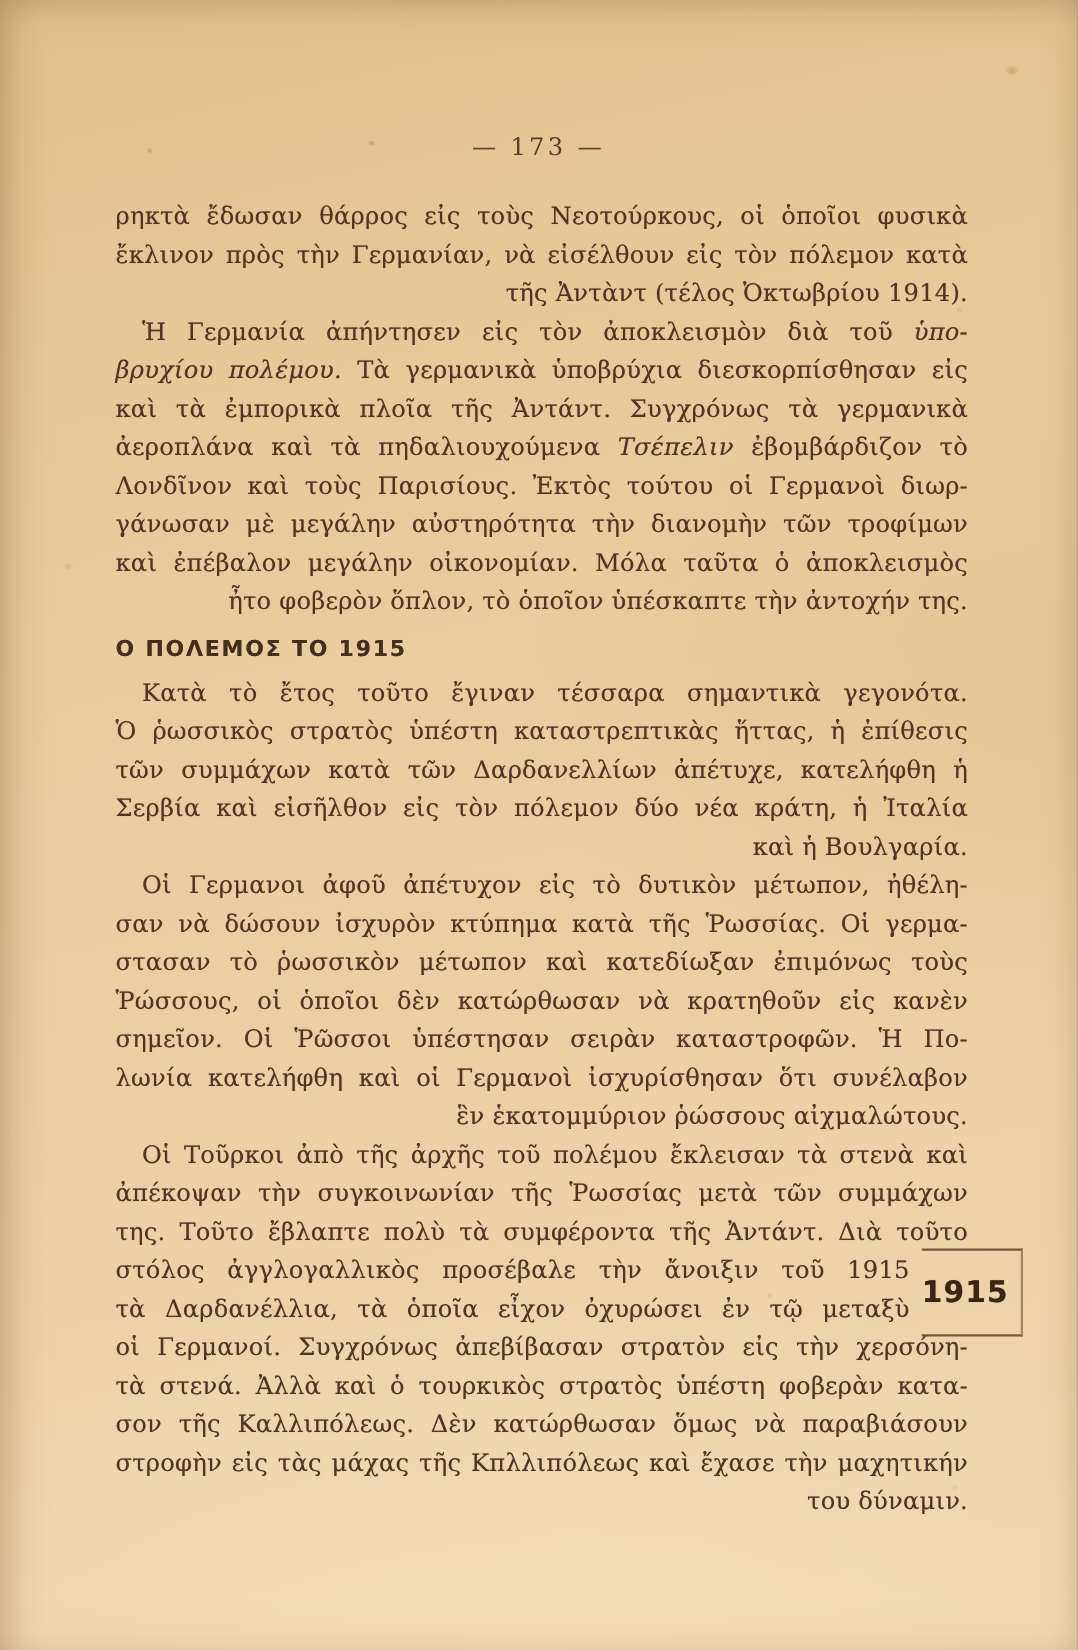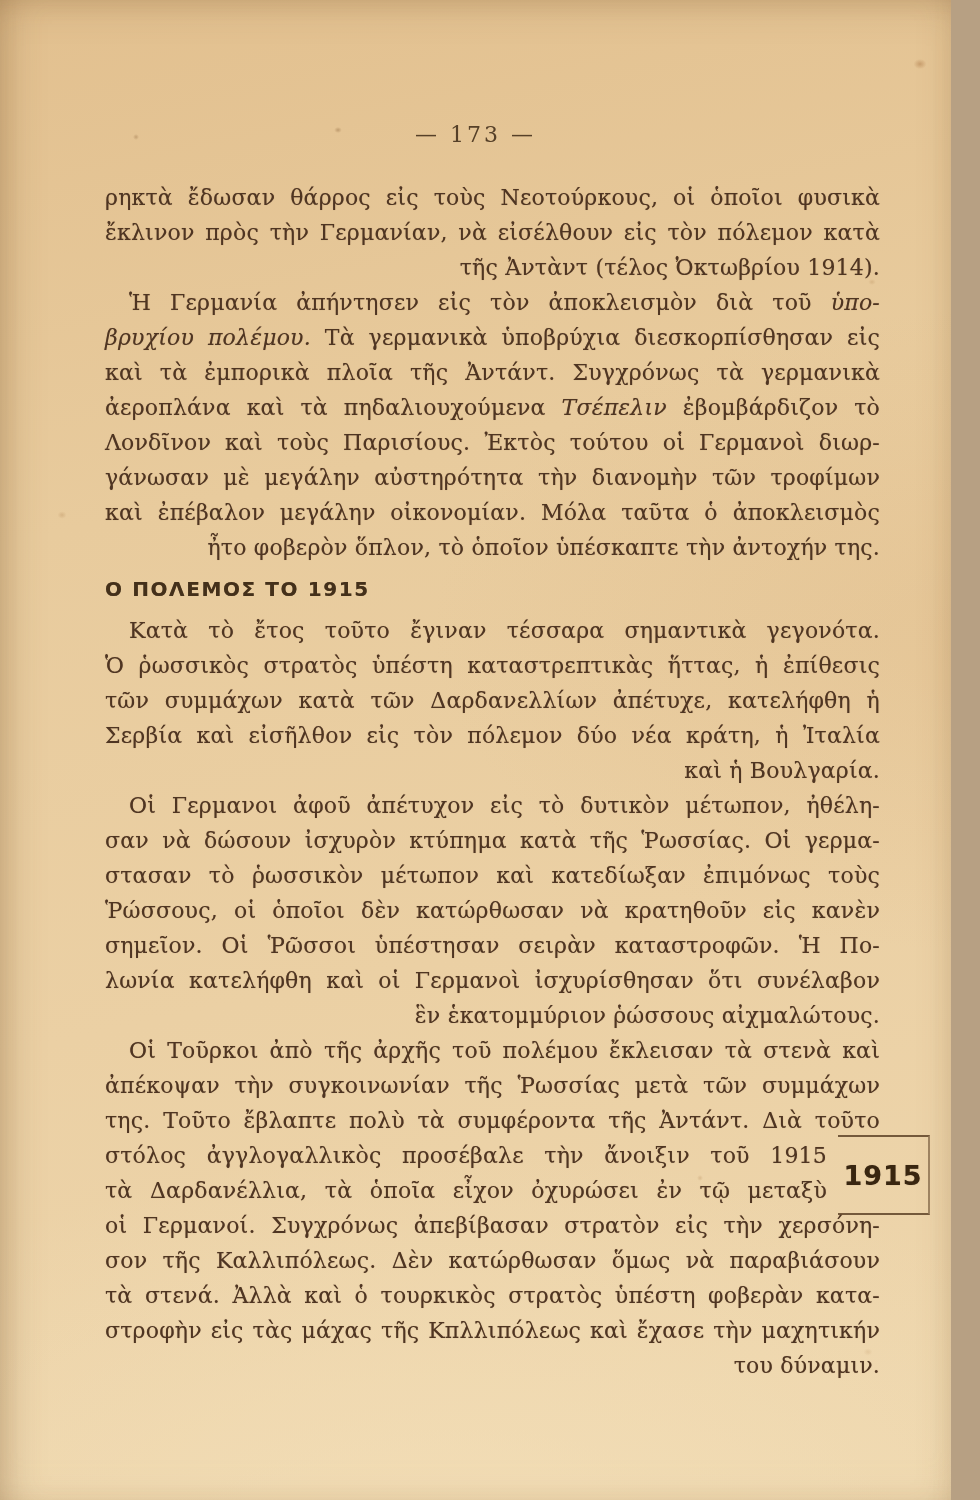--- a/index.html
+++ b/index.html
@@ -20,20 +20,21 @@
       radial-gradient(1300px 760px at 48% 108%, rgba(244,224,186,.85), rgba(244,224,186,0) 62%),
       radial-gradient(900px 520px at 104% 42%, rgba(218,178,126,.30), rgba(218,178,126,0) 62%),
       linear-gradient(168deg, #e2c08f 0%, #e8cb9d 32%, #ebd0a4 62%, #eed7ae 100%);
     box-shadow:
       inset 28px 0 42px -26px rgba(118,82,42,.38),
       inset -20px 0 40px -28px rgba(118,82,42,.28),
       inset 0 26px 46px -30px rgba(118,82,42,.32),
       inset 0 -24px 46px -32px rgba(200,170,120,.25);
     font-family:"DejaVu Serif","Liberation Serif",serif;
     color:#4f3522;
+    padding-left:28px;
   }
 
   .page-number{
     position:absolute;top:122px;left:0;right:0;
     text-align:center;font-size:22px;letter-spacing:3px;
     color:#564028;
   }
 
   .body-text{
     position:absolute;top:180px;left:105px;width:775px;
@@ -54,21 +55,21 @@
     margin:9px 0 9px 0;height:30px;line-height:30px;
     font-family:"DejaVu Sans","Liberation Sans",sans-serif;
     font-weight:bold;font-size:20px;letter-spacing:1.6px;
     color:#44301a;text-shadow:0 0 .6px rgba(60,40,20,.5);
   }
 
   .note-rows{position:relative;}
   .short{width:722px;}
   .margin-note{
     position:absolute;left:733px;top:-3px;width:90px;height:76px;
-    display:flex;align-items:center;justify-content:center;
+    display:flex;align-items:center;justify-content:flex-start;
     border-top:2px solid rgba(96,68,40,.85);
     border-bottom:2px solid rgba(96,68,40,.85);
     border-right:2px solid rgba(96,68,40,.55);
     font-family:"DejaVu Sans","Liberation Sans",sans-serif;
     font-weight:bold;font-size:27px;letter-spacing:1px;
     color:#392610;text-shadow:0 0 .7px rgba(45,28,12,.55);
   }
 </style>
 </head>
 <body>
@@ -121,20 +122,20 @@
       <div class="ln jl">ἀπέκοψαν τὴν συγκοινωνίαν τῆς Ῥωσσίας μετὰ τῶν συμμάχων</div>
       <div class="ln jl">της. Τοῦτο ἔβλαπτε πολὺ τὰ συμφέροντα τῆς Ἀντάντ. Διὰ τοῦτο</div>
       <div class="note-rows">
         <div class="ln jl short">στόλος ἀγγλογαλλικὸς προσέβαλε τὴν ἄνοιξιν τοῦ 1915</div>
         <div class="ln jl short">τὰ Δαρδανέλλια, τὰ ὁποῖα εἶχον ὀχυρώσει ἐν τῷ μεταξὺ</div>
         <div class="margin-note">
             <span>1915</span>
           </div>
       </div>
       <div class="ln jl">οἱ Γερμανοί. Συγχρόνως ἀπεβίβασαν στρατὸν εἰς τὴν χερσόνη-</div>
+      <div class="ln jl">τὰ στενά. Ἀλλὰ καὶ ὁ τουρκικὸς στρατὸς ὑπέστη φοβερὰν κατα-</div>
       <div class="ln jl">σον τῆς Καλλιπόλεως. Δὲν κατώρθωσαν ὅμως νὰ παραβιάσουν</div>
-      <div class="ln jl">τὰ στενά. Ἀλλὰ καὶ ὁ τουρκικὸς στρατὸς ὑπέστη φοβερὰν κατα-</div>
       <div class="ln jl">στροφὴν εἰς τὰς μάχας τῆς Κπλλιπόλεως καὶ ἔχασε τὴν μαχητικήν</div>
       <div class="ln el">του δύναμιν.</div>
     </div>
 
   </div>
 </div>
 
 </body></html>

